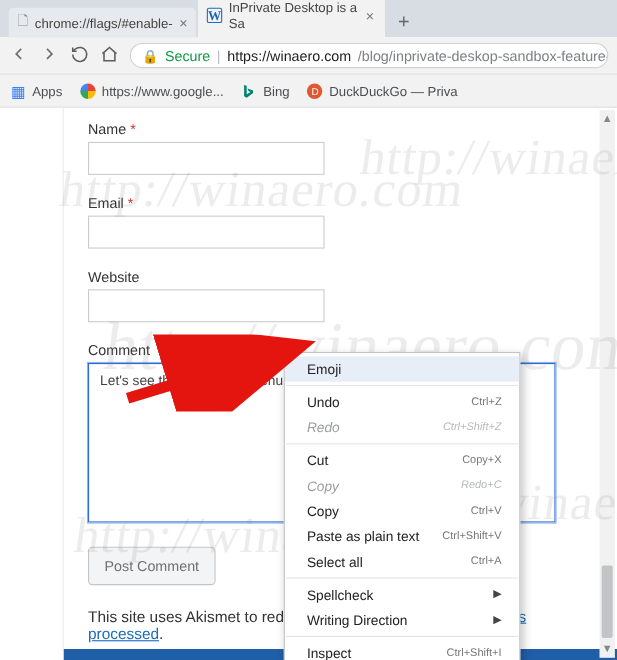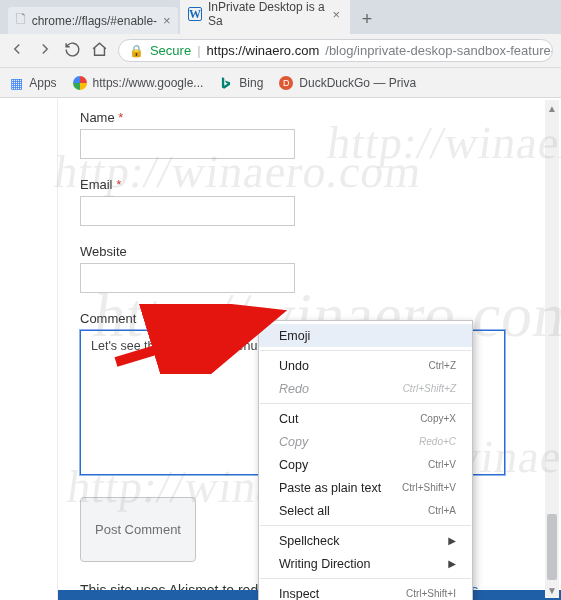--- a/index.html
+++ b/index.html
@@ -112,21 +112,21 @@
     background:#fff;
     padding:8px 10px;
     font-size:12.5px;
     color:#444;
     position:relative;
     outline:1px solid #8fb4ee;
   }
   .post-btn {
     margin-top:22px;
     display:inline-block;
-    padding:24px 14px;
+    padding:9px 14px;
     border:1px solid #c3c5c8;
     border-radius:4px;
     background:#f3f4f5;
     color:#6d7073;
     font-size:13px;
   }
   .akismet { margin-top:20px; font-size:14px; color:#333; }
   .akismet a { color:#1a6bbd; text-decoration:underline; }
 
   .bottom-bar {

